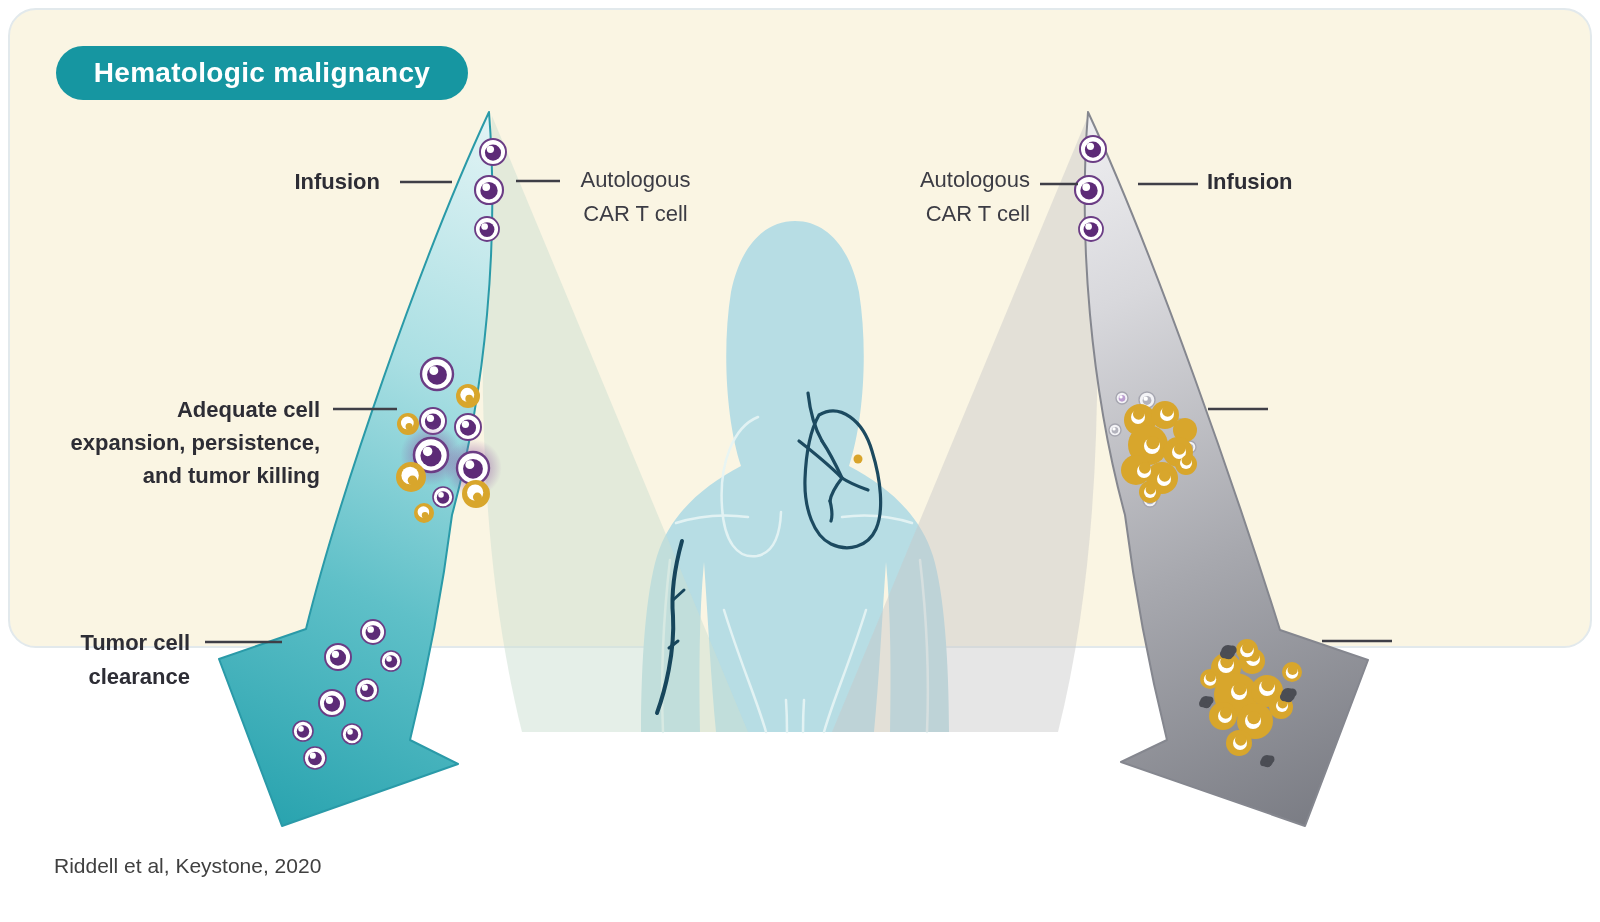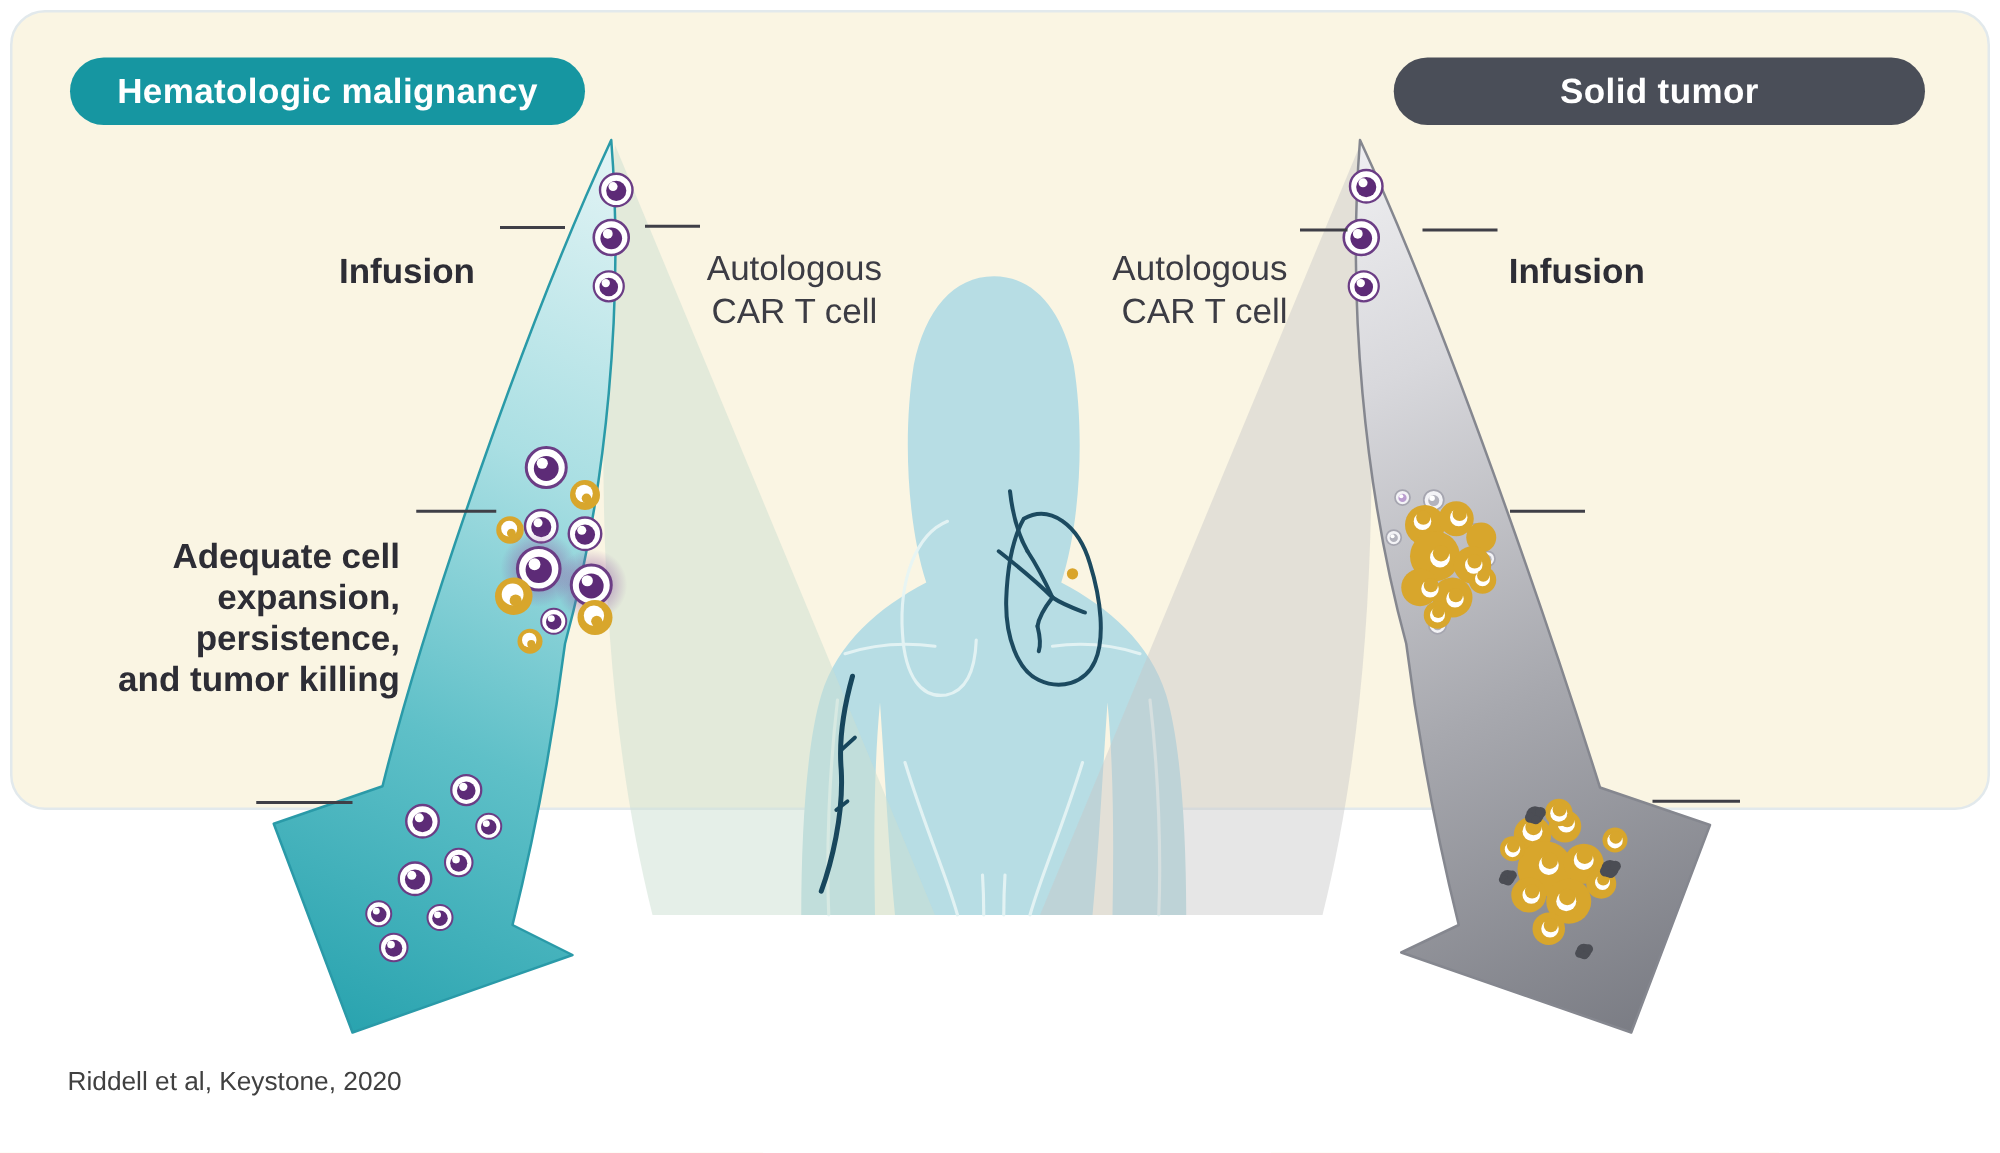--- a/index.html
+++ b/index.html
@@ -6,22 +6,22 @@
     font-family:"Liberation Sans", sans-serif;}
   .stage{position:relative;width:1600px;height:656px;background:#ffffff;}
   .card{position:absolute;left:8px;top:8px;right:8px;bottom:8px;background:#faf5e3;
     border:2px solid #e2e9ec;border-radius:28px;}
   svg.art{position:absolute;left:0;top:0;}
   .badge{position:absolute;top:46px;height:54px;border-radius:27px;color:#ffffff;
     font-weight:700;font-size:28px;display:flex;align-items:center;justify-content:center;
     letter-spacing:0.3px;}
   .badge.teal{left:56px;width:412px;background:#1696a1;}
   .badge.slate{left:1115px;width:425px;background:#4a4e58;}
-  .label{position:absolute;color:#2d2d35;font-weight:700;font-size:28px;line-height:33px;
-    white-space:pre-line;margin-top:35px;}
+  .label{position:absolute;color:#2d2d35;font-weight:700;font-size:22px;line-height:33px;
+    white-space:pre-line;}
   .label.regular{font-weight:400;color:#3c3c44;line-height:34px;}
   .r{text-align:right}.c{text-align:center}.l{text-align:left}
   .citation{position:absolute;left:54px;top:854px;font-size:21px;color:#404040;font-weight:400;}
 </style>
 </head>
 <body>
 
 <div class="stage">
   <div class="card"></div>
 
@@ -283,26 +283,27 @@
       <line x1="333" y1="409" x2="397" y2="409"></line>
       <line x1="205" y1="642" x2="282" y2="642"></line>
       <line x1="1040" y1="184" x2="1078" y2="184"></line>
       <line x1="1138" y1="184" x2="1198" y2="184"></line>
       <line x1="1208" y1="409" x2="1268" y2="409"></line>
       <line x1="1322" y1="641" x2="1392" y2="641"></line>
     </g>
   </svg>
 
   <div class="badge teal">Hematologic malignancy</div>
-  <div class="badge slate">Solid tumor</div>
 
   <div class="label r" style="left:230px;top:166px;width:150px;line-height:32px">Infusion</div>
   <div class="label regular c" style="left:558px;top:163px;width:155px">Autologous
 CAR T cell</div>
   <div class="label r" style="left:28px;top:393px;width:292px">Adequate cell
 expansion, persistence,
 and tumor killing</div>
+  <div class="label r" style="left:40px;top:626px;width:150px;line-height:34px">Tumor cell
+clearance</div>
   <div class="label regular r" style="left:878px;top:163px;width:152px">Autologous
 CAR T cell</div>
   <div class="label l" style="left:1207px;top:166px;width:150px;line-height:32px">Infusion</div>
 
   <div class="citation">Riddell et al, Keystone, 2020</div>
 </div>
 
 </body></html>

